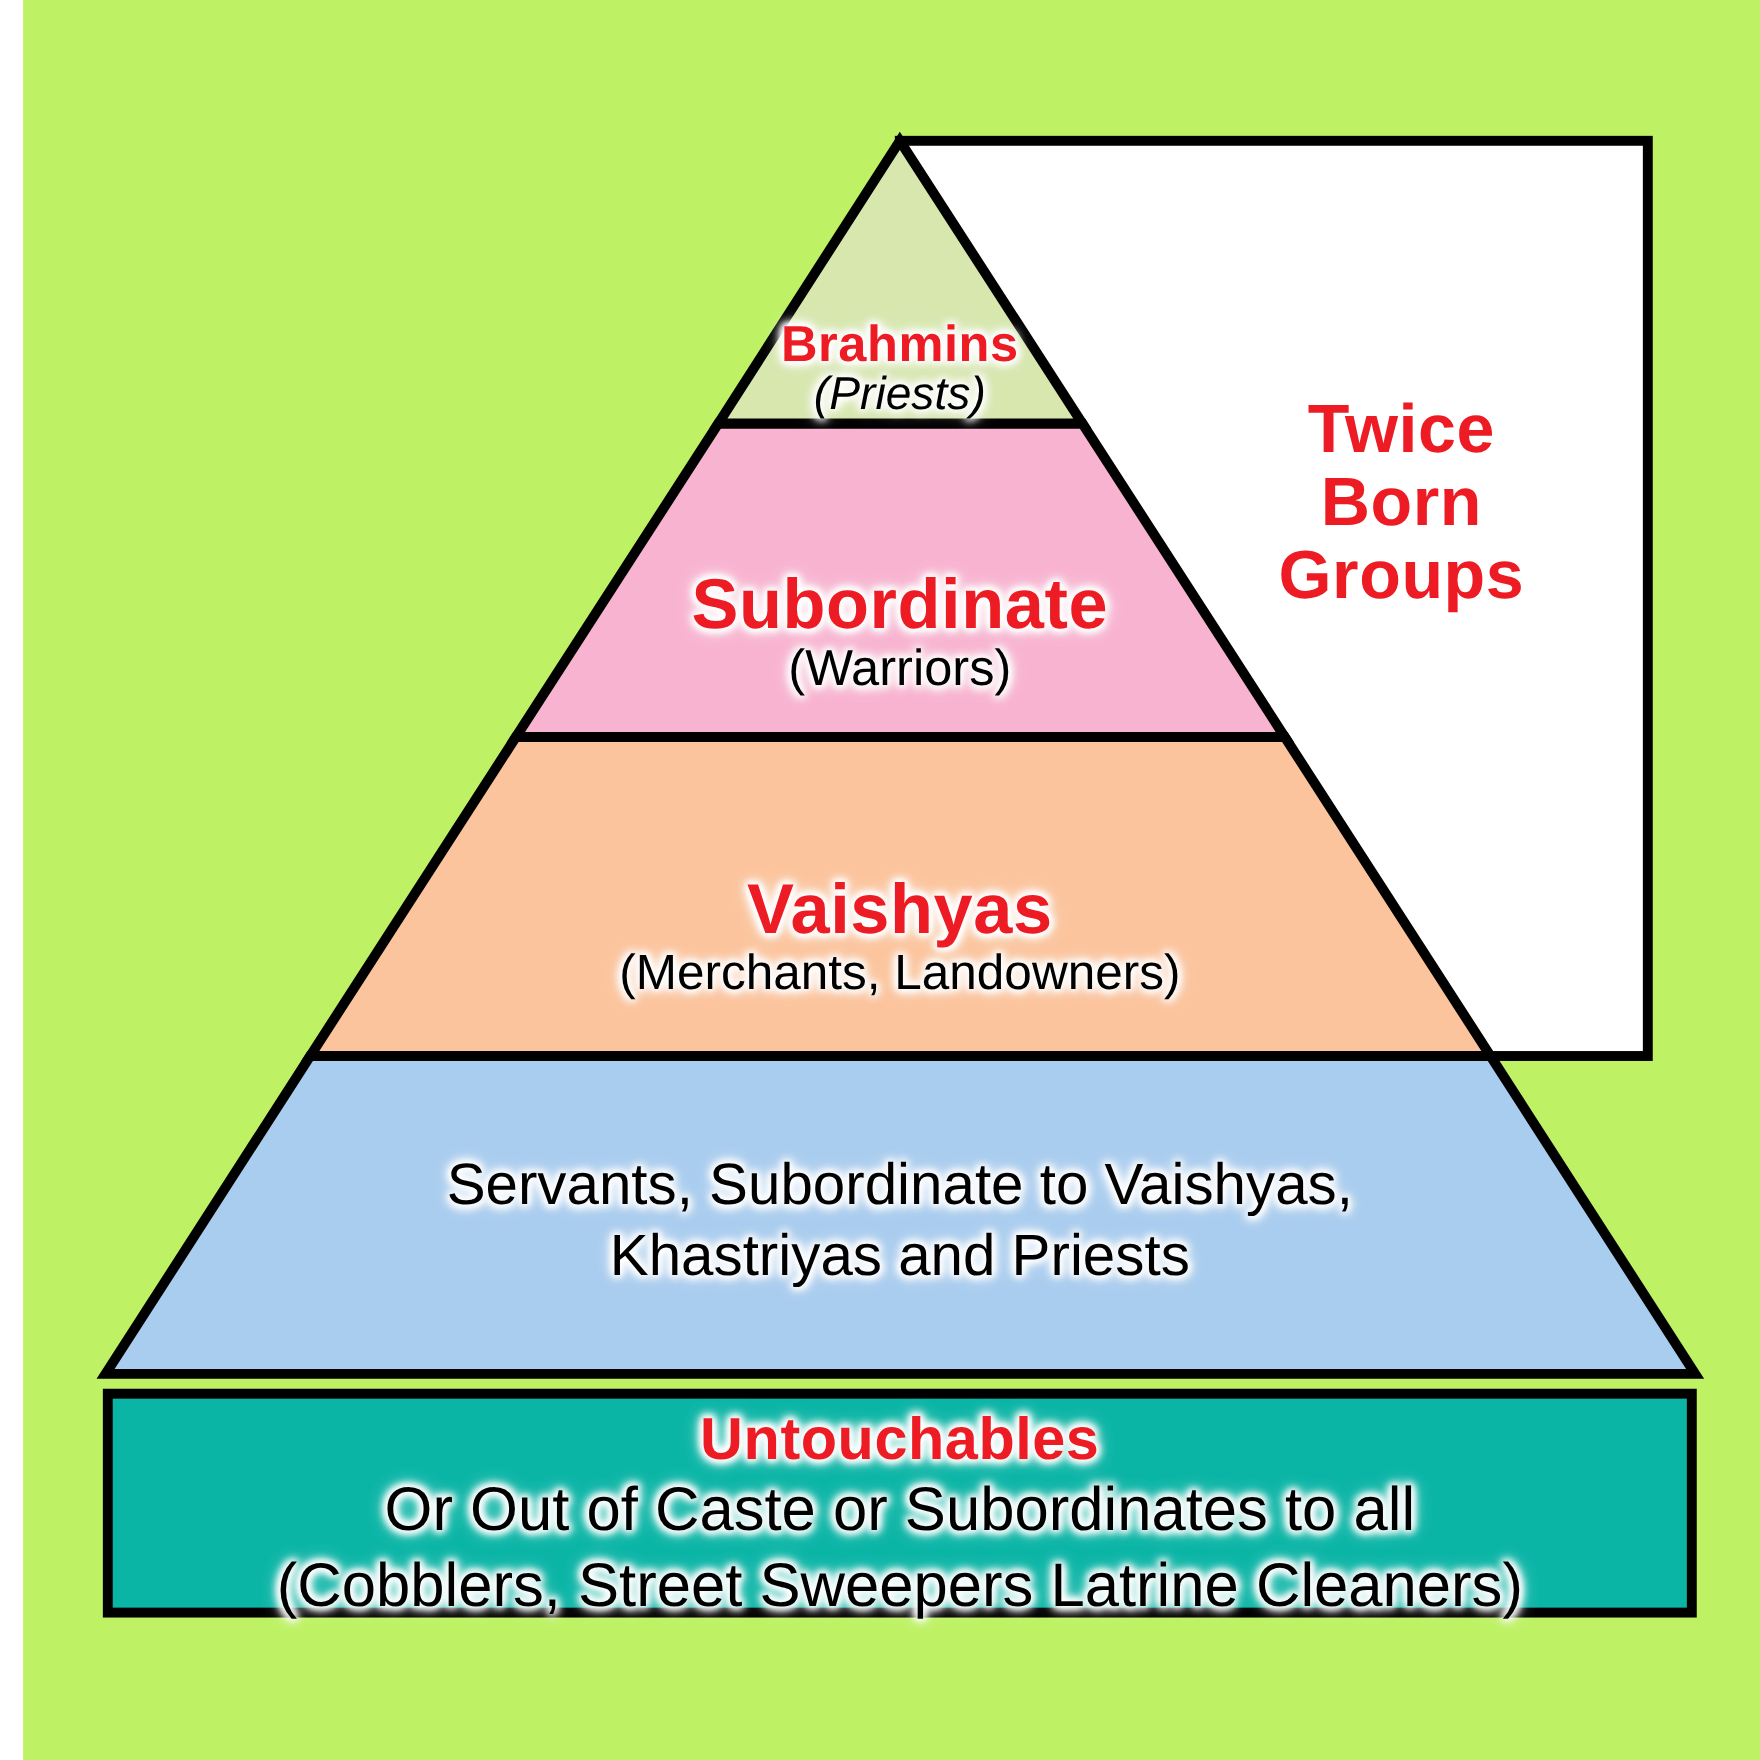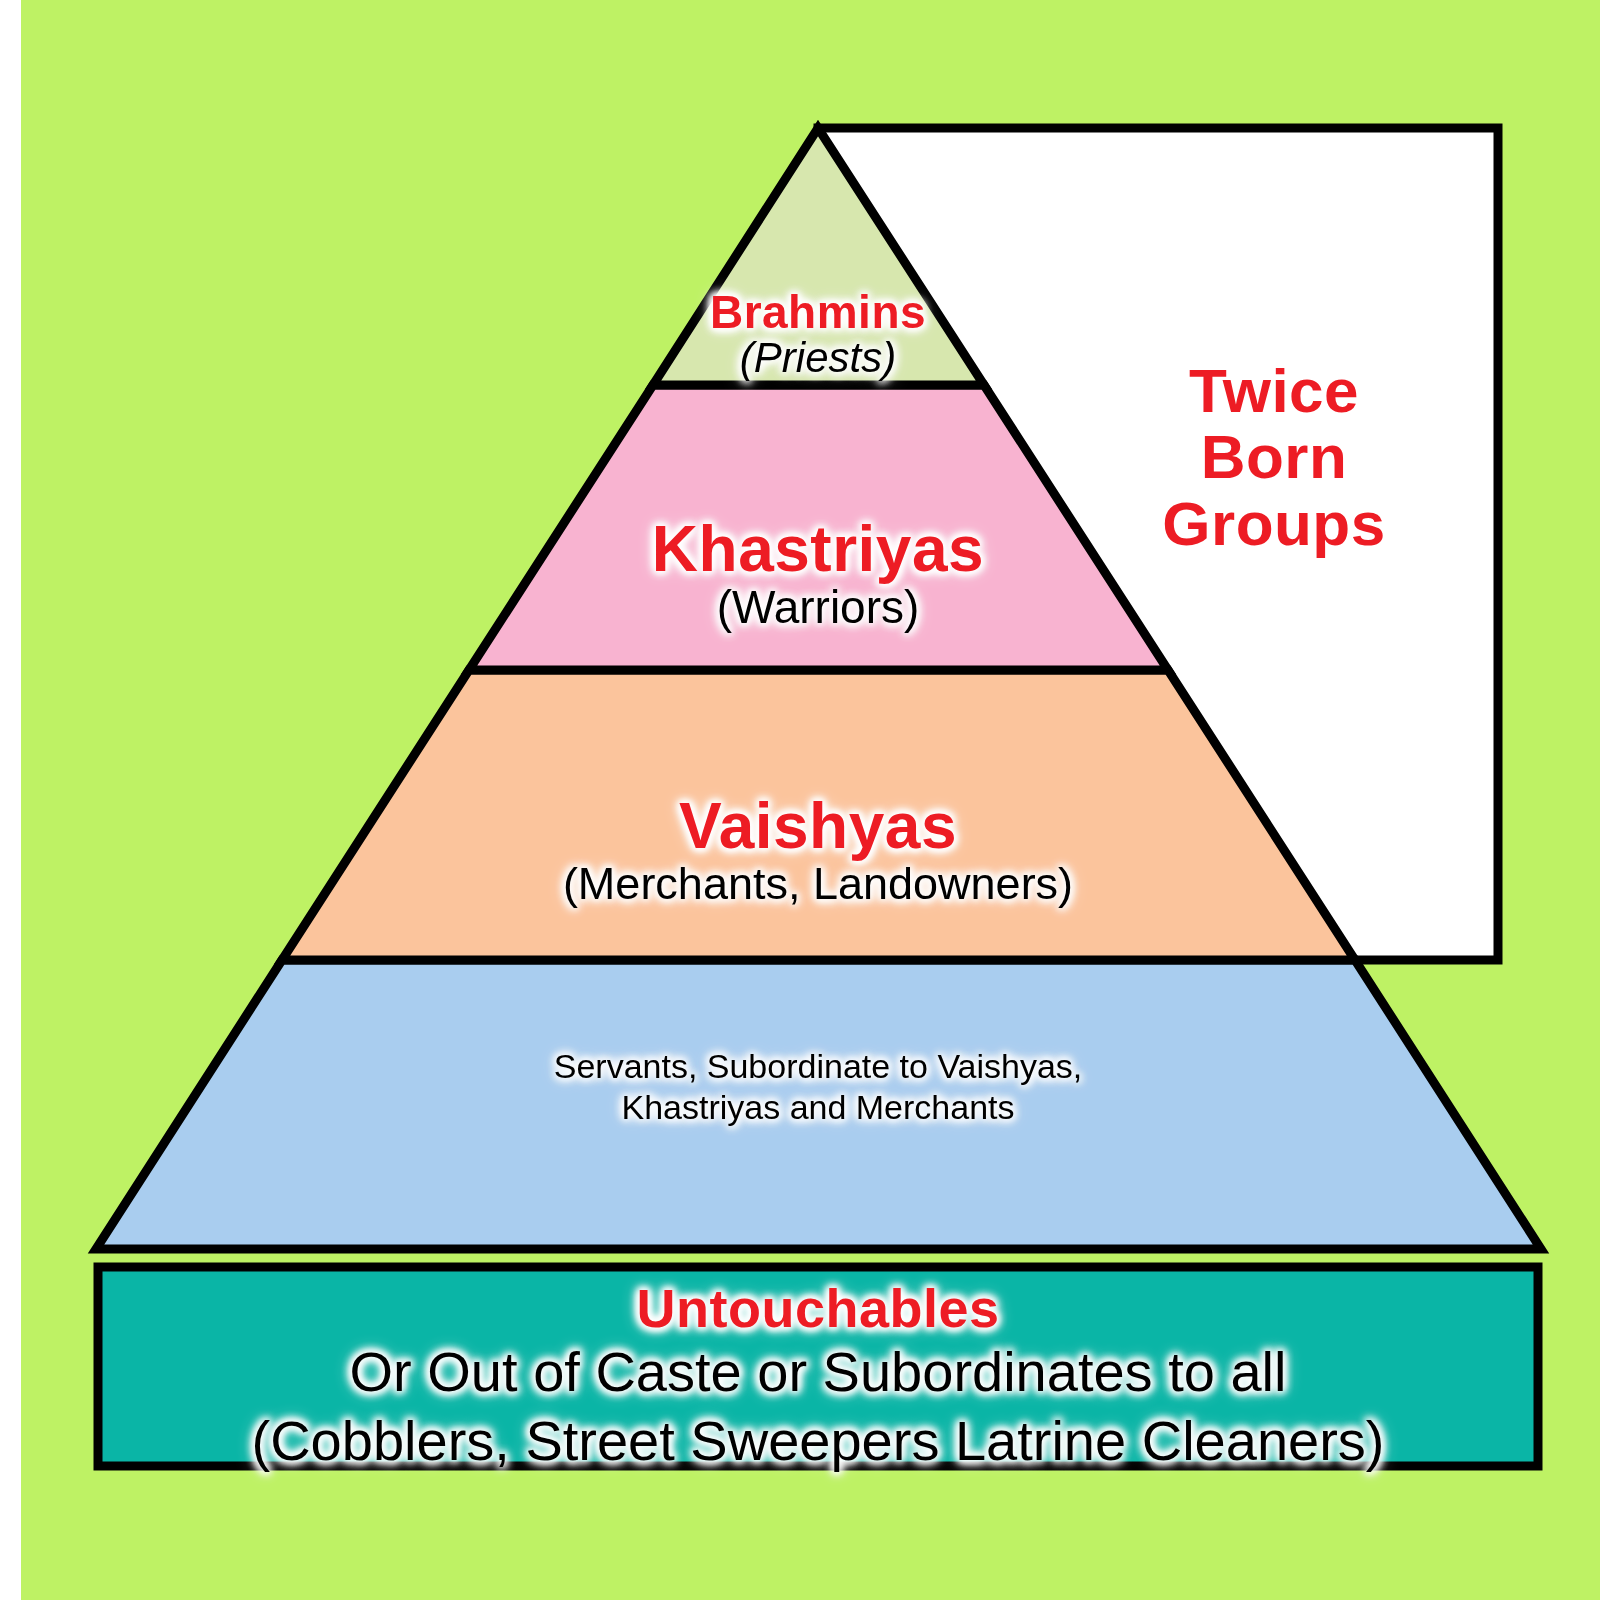--- a/index.html
+++ b/index.html
@@ -48,21 +48,21 @@
       -2px -2px 8px rgba(255,255,255,0.95),
       2px -2px 8px rgba(255,255,255,0.95),
       -2px 2px 8px rgba(255,255,255,0.95);
   }
   
   .t1 .heading { font-size: 46px; }
   .t1 .subtitle { font-size: 42px; font-style: italic; }
   .t2 .heading, .t3 .heading, .t4 .heading { font-size: 64px; }
   .t2 .subtitle { font-size: 46px; }
   .t3 .subtitle { font-size: 45px; }
-  .t4 .subtitle { font-size: 34px; line-height: 1.2; }
+  .t4 .subtitle { font-size: 53px; line-height: 1.2; }
   .t5 .heading { font-size: 54px; }
   .t5 .subtitle { font-size: 56px; line-height: 1.24; }
   .twice-born .heading { font-size: 62px; line-height: 1.07; }
 </style>
 </head>
 <body>
 
 <div class="stage">
 
   <svg width="1600" height="1600" viewBox="0 0 1600 1600">
@@ -79,32 +79,32 @@
 
     <rect x="77" y="1267" width="1440" height="199" stroke="#000000" stroke-width="9" fill="#0ab5a6"></rect>
   </svg>
 
   <div class="label t1" style="left:797px; top:288px;">
     <span class="heading glow">Brahmins</span>
     <span class="subtitle glow">(Priests)</span>
   </div>
 
   <div class="label t2" style="left:797px; top:516px;">
-    <span class="heading glow">Khastriyas</span>
+    <span class="heading glow">Subordinate</span>
     <span class="subtitle glow">(Warriors)</span>
   </div>
 
   <div class="label t3" style="left:797px; top:793px;">
     <span class="heading glow">Vaishyas</span>
     <span class="subtitle glow">(Merchants, Landowners)</span>
   </div>
 
   <div class="label t4" style="left:797px; top:1046px;">
     <span class="subtitle glow">Servants, Subordinate to Vaishyas,</span>
-    <span class="subtitle glow">Khastriyas and Merchants</span>
+    <span class="subtitle glow">Khastriyas and Priests</span>
   </div>
 
   <div class="label t5" style="left:797px; top:1280px;">
     <span class="heading glow">Untouchables</span>
     <span class="subtitle glow">Or Out of Caste or Subordinates to all</span>
     <span class="subtitle glow">(Cobblers, Street Sweepers Latrine Cleaners)</span>
   </div>
 
   <div class="label twice-born" style="left:1253px; top:358px;">
     <span class="heading">Twice</span>

